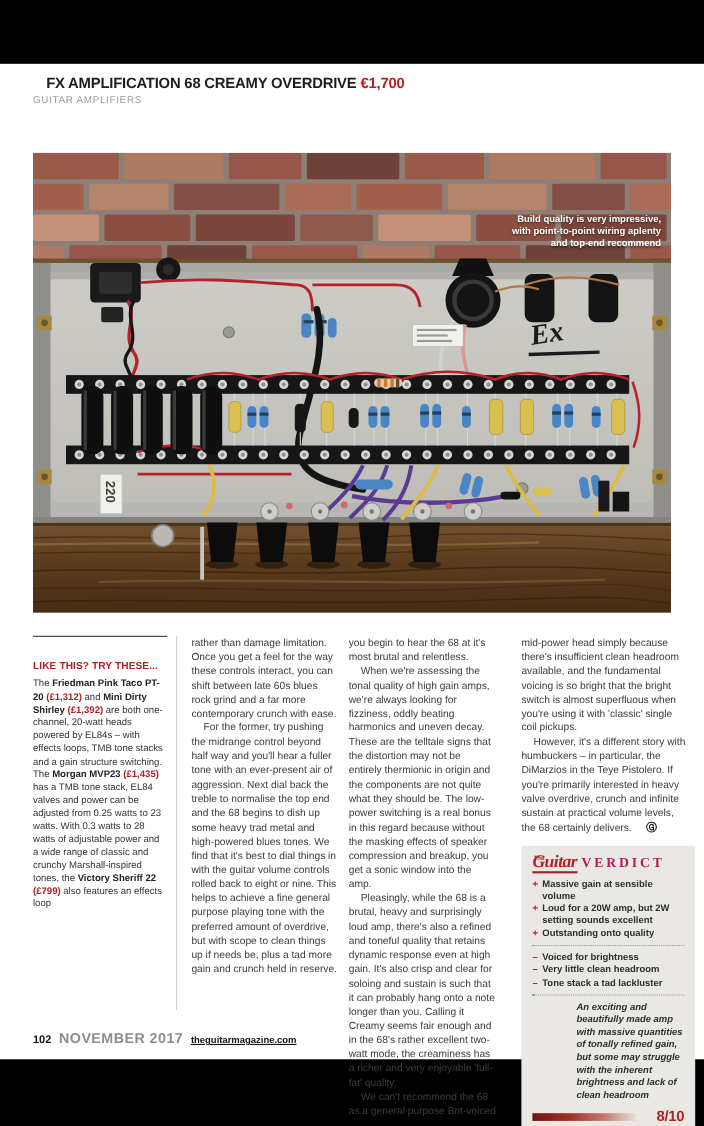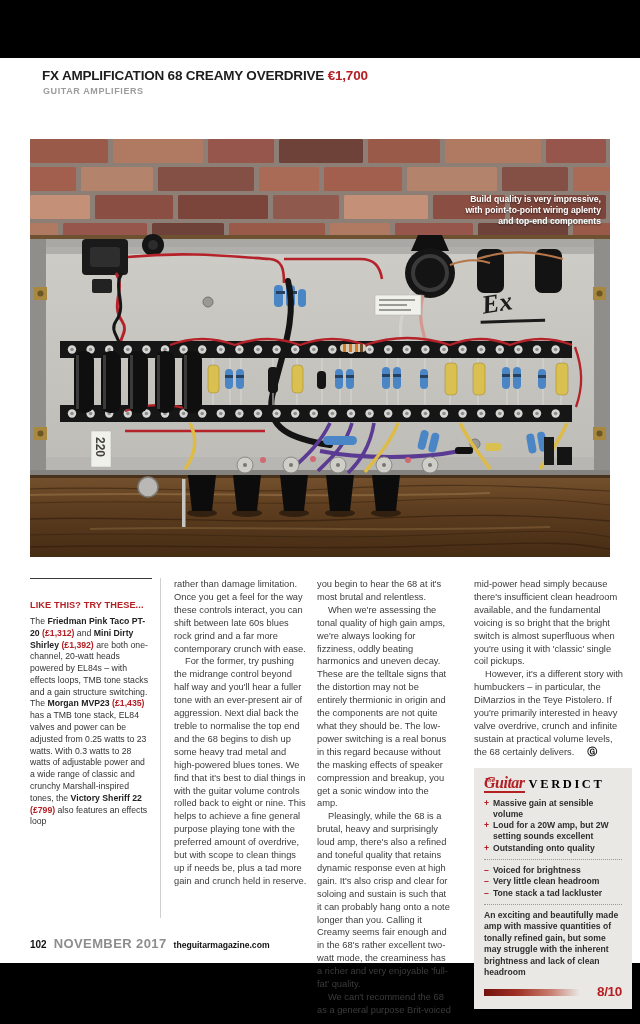--- a/index.html
+++ b/index.html
@@ -8,21 +8,21 @@
   }
   *{box-sizing:border-box;margin:0;padding:0}
   html,body{width:640px;height:1024px;background:#000;font-family:"Liberation Sans",sans-serif;}
   .stage{position:relative;width:640px;height:1024px;background:#000;overflow:hidden;}
   .page{position:absolute;left:0;top:58px;width:640px;height:905px;background:#fff;}
 
   
   .hdr{position:absolute;left:30px;top:10px;width:580px;}
   .hdr-title{font-size:13.5px;font-weight:700;color:#1d1d1d;letter-spacing:-.2px;padding-left:12px;}
   .hdr-title .price{color:var(--red);}
-  .hdr-cat{margin-top:3px;font-size:9px;color:#9c9c9c;letter-spacing:.6px;font-weight:700;margin-left:13px;}
+  .hdr-cat{margin-top:3px;font-size:9px;color:#9c9c9c;letter-spacing:.6px;font-weight:400;}
 
   
   .photo{position:absolute;left:30px;top:81px;width:580px;height:418px;overflow:hidden;background:#8d7f76;}
   .photo svg{display:block}
   .caption{position:absolute;right:9px;top:7px;text-align:right;color:#fff;font-size:8.6px;font-weight:700;line-height:11px;text-shadow:0 1px 2px rgba(0,0,0,.55);margin-top:48px;}
 
   
   .cols{position:absolute;left:30px;top:520px;width:588px;height:352px;}
   .col{position:absolute;top:0;font-size:9.3px;line-height:12.9px;color:var(--ink);}
   .col p{margin:0}
@@ -38,34 +38,34 @@
   .side-text .b{font-weight:700;color:#222}
   .side-text .r{font-weight:700;color:var(--red)}
 
   .endmark{display:inline-block;font-size:10px;color:#111;font-weight:700;margin-left:2px;}
 
   
   .vbox{margin-top:9px;background:#e9e8e5;padding:9px 10px 10px 10px;width:158px;}
   .vlogo{position:relative;margin-bottom:6px;white-space:nowrap;}
   .vlogo .the{position:absolute;left:1px;top:-3px;font-size:5.5px;color:var(--red);font-weight:700;font-style:italic;}
   .vlogo .guitar{font-family:"Liberation Serif",serif;font-style:italic;font-weight:700;font-size:16px;color:var(--red);border-bottom:2px solid var(--red);padding-bottom:0px;letter-spacing:-.5px;}
-  .vlogo .verdict{font-family:"Liberation Serif",serif;font-size:12.5px;color:#000000;letter-spacing:2.6px;font-weight:600;margin-left:4px;}
+  .vlogo .verdict{font-family:"Liberation Serif",serif;font-size:12.5px;color:#be185d;letter-spacing:2.6px;font-weight:600;margin-left:4px;}
   .vrow{display:flex;font-size:8.6px;line-height:11.3px;font-weight:700;color:#2e2e2e;}
   .vrow .sign{width:9px;flex:0 0 9px;color:var(--red);}
   .vsep{border-top:1px dotted #9a9a98;margin:5px 0;}
-  .vsum{font-size:8.6px;line-height:11.4px;font-weight:700;color:#2e2e2e;margin-top:1px;}
+  .vsum{font-size:8.6px;line-height:11.4px;font-weight:700;font-style:italic;color:#2e2e2e;margin-top:1px;margin-left:40px;}
   .vscore{display:flex;align-items:center;margin-top:8px;}
   .vbar{height:7px;width:96px;background:linear-gradient(to right,#73120d,#a03125 35%,#c87f71 70%,rgba(233,232,229,0));}
   .vnum{margin-left:auto;color:var(--red);font-weight:700;font-size:13.5px;letter-spacing:-.3px;}
 
   
   .foot{position:absolute;left:30px;top:878px;font-size:8.5px;color:#111;}
   .foot .pg{font-weight:700;font-size:10px;margin-right:7px;}
   .foot .issue{color:#8d8d8d;font-size:13px;letter-spacing:.4px;margin-right:7px;font-weight:bold;}
-  .foot .site{font-weight:700;font-size:8.6px;}
+  .foot .site{font-weight:700;font-size:8.6px;text-decoration:underline;}
 </style>
 </head>
 <body>
 
 <div class="stage">
   <div class="page">
 
     <div class="hdr">
       <div class="hdr-title">
         <span>FX AMPLIFICATION 68 CREAMY OVERDRIVE</span>
@@ -449,21 +449,21 @@
           <path d="M296 336 L324 336 L320 372 L300 372 Z" fill="#0c0c0c"></path>
           <path d="M342 336 L370 336 L366 372 L346 372 Z" fill="#0c0c0c"></path>
         </g>
 
         <circle cx="118" cy="348" r="10" fill="#b9b8b4" stroke="#7d7c78" stroke-width="1.5"></circle>
         <rect x="152" y="340" width="3.5" height="48" fill="#c6c5c1"></rect>
       </svg>
       <div class="caption">
         <div>Build quality is very impressive,</div>
         <div>with point-to-point wiring aplenty</div>
-        <div>and top-end components</div>
+        <div>and top-end recommend</div>
       </div>
     </div>
 
     <div class="cols">
 
       <div class="col col1">
         <div class="side-head">LIKE THIS? TRY THESE...</div>
         <div class="side-text"><span>The </span><span class="b">Friedman Pink Taco PT-20</span><span> </span><span class="r">(£1,312)</span><span> and </span><span class="b">Mini Dirty Shirley</span><span> </span><span class="r">(£1,392)</span><span> are both one-channel, 20-watt heads powered by EL84s – with effects loops, TMB tone stacks and a gain structure switching. The </span><span class="b">Morgan MVP23</span><span> </span><span class="r">(£1,435)</span><span> has a TMB tone stack, EL84 valves and power can be adjusted from 0.25 watts to 23 watts. With 0.3 watts to 28 watts of adjustable power and a wide range of classic and crunchy Marshall-inspired tones, the </span><span class="b">Victory Sheriff 22</span><span> </span><span class="r">(£799)</span><span> also features an effects loop</span></div>
       </div>
 

